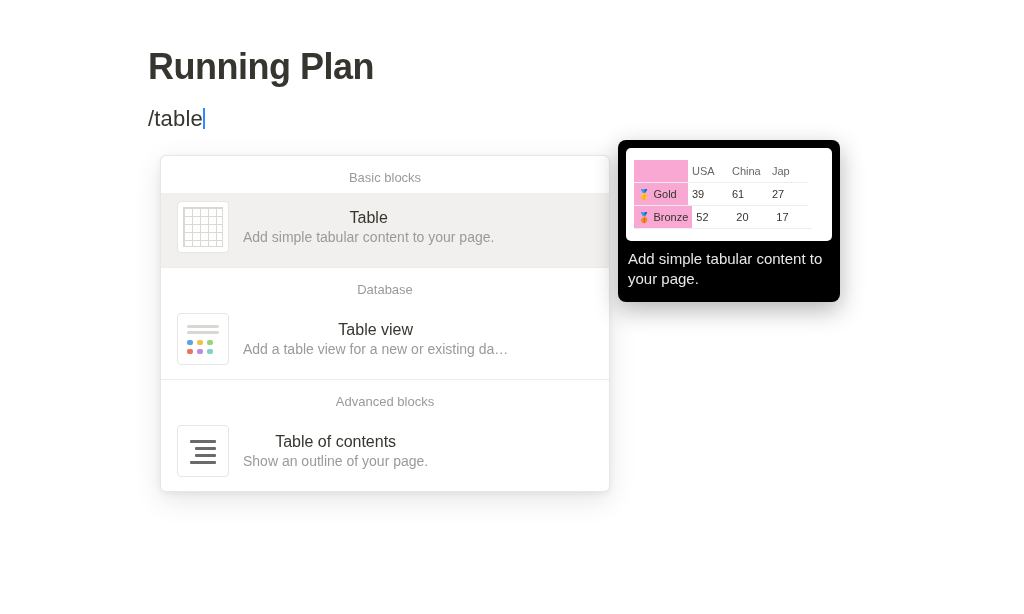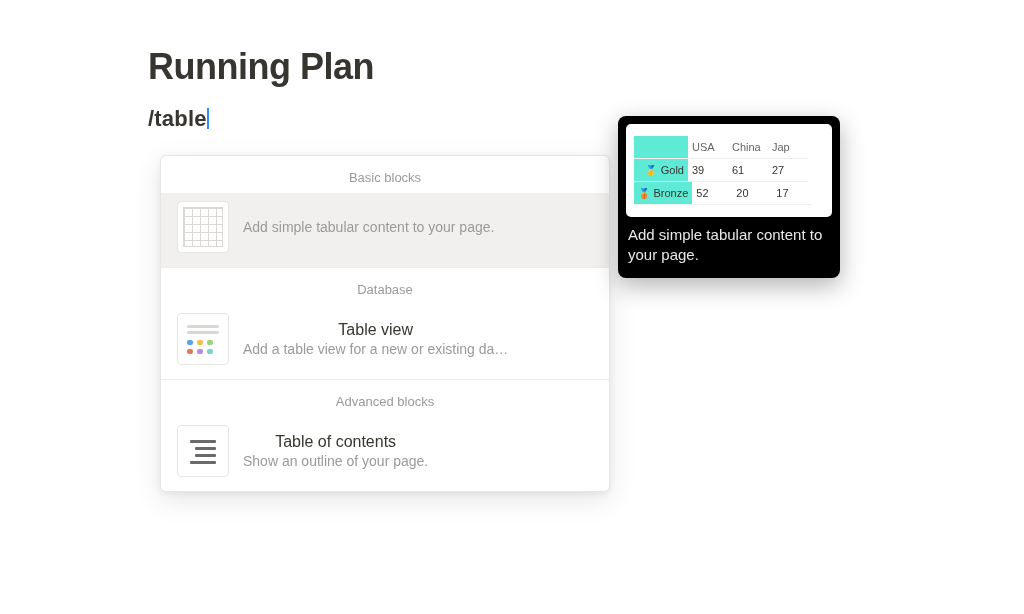--- a/index.html
+++ b/index.html
@@ -19,21 +19,21 @@
   .page-title {
     font-size: 36px;
     font-weight: 800;
     color: #37352f;
     letter-spacing: -0.5px;
     margin-bottom: 18px;
   }
   .slash-input {
     font-size: 22px;
     color: #37352f;
-    font-weight: 700;
+    font-weight: 400;
     letter-spacing: 0.2px;
     display: inline-block;
     position: relative;
   }
   .slash-input::after {
     content: "";
     position: absolute;
     right: -2px; top: 2px; bottom: 3px;
     width: 2px;
     background: #2a8cff;
@@ -121,21 +121,21 @@
   .icon-toc .bar {
     position: absolute;
     height: 3px;
     background: #6b6a68;
     border-radius: 1px;
   }
 
   
   .preview-card {
     position: absolute;
-    left: 618px; top: 116px;
+    left: 618px; top: 140px;
     width: 222px;
     background: #000;
     color: #e9e8e6;
     border-radius: 8px;
     padding: 8px;
     box-shadow: 0 8px 24px rgba(0,0,0,0.3);
   }
   .preview-card .preview-img {
     background: #fff;
     border-radius: 5px;
@@ -158,22 +158,21 @@
   .mini-table .mrow { display: flex; }
   .mini-table .mcell {
     flex: 0 0 40px;
     padding: 5px 4px;
     border-bottom: 1px solid #eee;
     white-space: nowrap;
   }
   .mini-table .mcell.first {
     flex: 0 0 54px;
     border-right: none;
-    background: #5eead4;
-    text-align: right;
+    background: #f9a8d4;
   }
   .mini-table .mrow:first-child .mcell { font-weight: 400; color: #666; }
   .mini-table .mcell.first { font-weight: 400; }
   .emoji { margin-right: 3px; font-size: 10px; }
 </style>
 </head>
 <body>
 
 <div class="page">
   <div class="page-title">Running Plan</div>
@@ -181,20 +180,21 @@
 </div>
 
 <div class="menu">
 
   <div class="menu-section-label">Basic blocks</div>
   <div class="menu-item selected">
     <div class="icon-box">
       <div class="icon-table-grid"></div>
     </div>
     <div class="text-col">
+      <div class="item-title">Table</div>
       <div class="item-desc">Add simple tabular content to your page.</div>
     </div>
   </div>
   <div class="menu-divider"></div>
 
   <div class="menu-section-label">Database</div>
   <div class="menu-item">
     <div class="icon-box">
       <div class="icon-table-view">
         <div class="tv-row" style="top:6px;height:3px;background:#d9d8d5;"></div>

